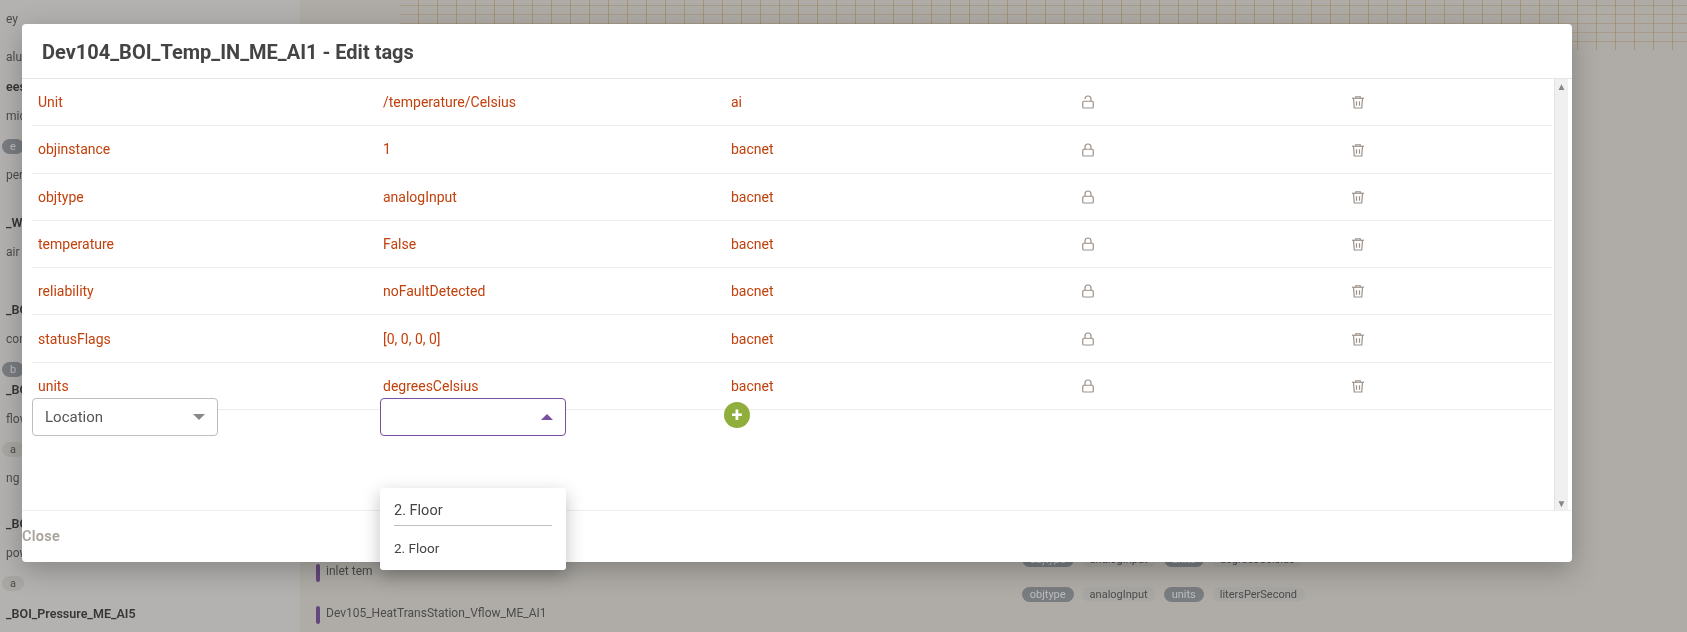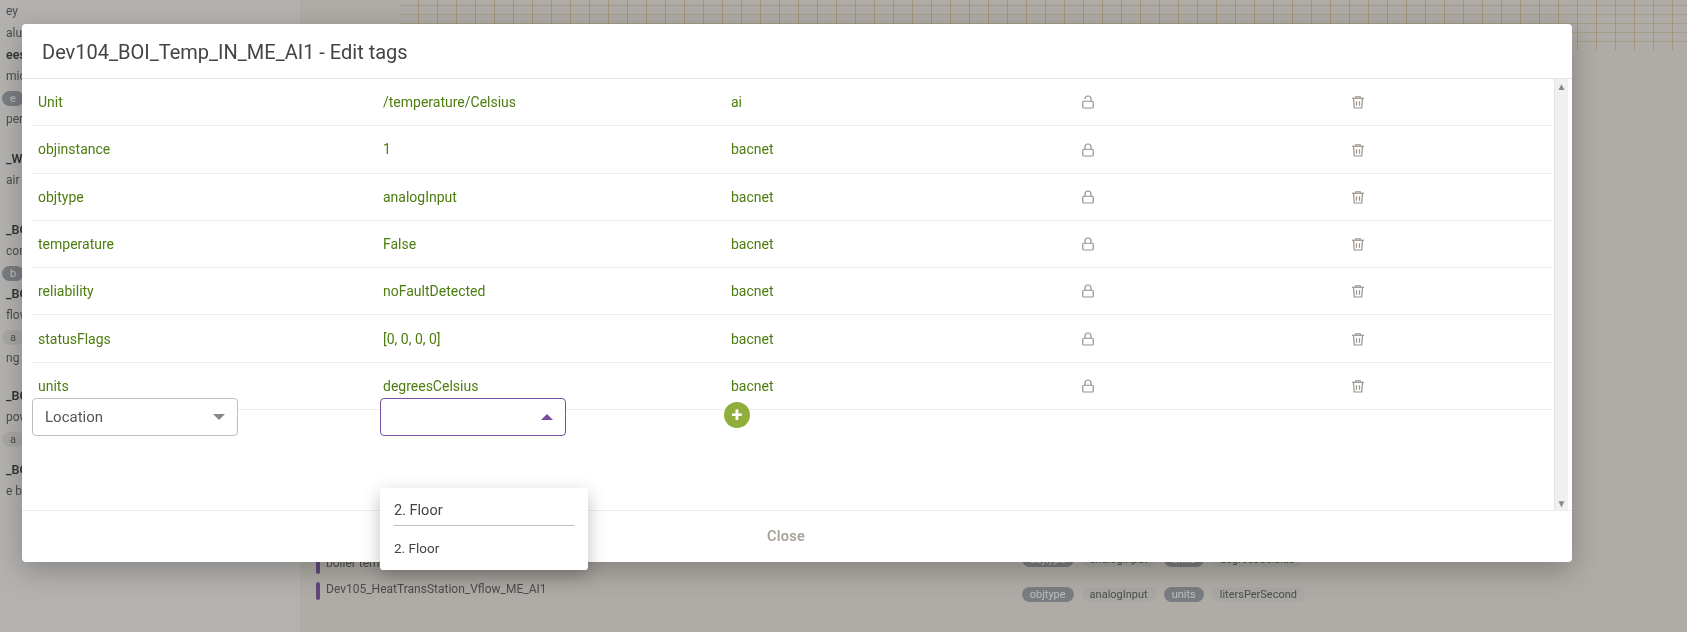--- a/index.html
+++ b/index.html
@@ -9,35 +9,35 @@
   
   .bg { position: absolute; inset: 0; filter: blur(0); }
   .bg .chartish { position:absolute; top:0; left:400px; right:0; height:50px;
     background:
       repeating-linear-gradient(90deg, transparent 0 18px, rgba(200,160,90,.5) 18px 19px),
       repeating-linear-gradient(0deg, transparent 0 8px, rgba(200,160,90,.35) 8px 9px);
   }
   .bg .leftcol { position:absolute; left:0; top:0; width:300px; bottom:0; background:#f4f2ee; }
   .bg .pill { display:inline-block; background:#9aa0a6; color:#fff; font-size:11px; border-radius:10px; padding:1px 8px; margin:2px 2px; }
   .bg .pill.lgt { background:#e3e0da; color:#555; }
-  .bg .tinytxt { font-size:12px; color:#555; padding:4px 6px; white-space:nowrap; overflow:hidden; }
+  .bg .tinytxt { font-size:12px; color:#555; padding:12px 6px; white-space:nowrap; overflow:hidden; }
   .bg .smallheader { font-size:12.5px; color:#333; font-weight:600; padding:3px 6px; white-space:nowrap; overflow:hidden; }
   .bg .star { color:#f5b301; font-size:18px; }
   .bg .accent { float:left; width:4px; height:18px; background:#7a4e9e; margin-right:6px; border-radius:2px; }
   .overlay { position:absolute; inset:0; background:rgba(60,60,60,.35); }
 
   
   .modal { position:absolute; left:22px; right:115px; top:24px; bottom:70px; background:#fff;
            border-radius:4px; box-shadow:0 8px 28px rgba(0,0,0,.25); display:flex; flex-direction:column; }
-  .modal-title { font-size:20px; font-weight:400; color:#444; padding:16px 20px 14px; }
+  .modal-title { font-size:20px; font-weight:700; color:#444; padding:16px 20px 14px; }
   .modal-divider { height:1px; background:#e5e5e5; }
   .modal-body { position:relative; flex:1; overflow:hidden; }
   .rows-wrap { position:absolute; left:10px; right:20px; top:0; bottom:0; overflow:hidden; }
   table.tags { width:100%; border-collapse:collapse; table-layout:fixed; }
-  table.tags td { border-bottom:1px solid #ededed; font-size:14px; color:#4d7c0f; padding:14px 6px 14px 6px; vertical-align:middle; }
+  table.tags td { border-bottom:1px solid #ededed; font-size:14px; color:#c2410c; padding:14px 6px 14px 6px; vertical-align:middle; }
   table.tags col.c1 { width:345px; }   
   table.tags col.c2 { width:348px; }   
   table.tags col.c3 { width:348px; }   
   table.tags col.c4 { width:270px; }   
   table.tags col.c5 { }                 
   .icon { width:18px; height:18px; display:inline-block; vertical-align:middle; }
   .icon svg { width:18px; height:18px; stroke:#9a9188; fill:none; stroke-width:1.6; }
   .icon.unlock svg { stroke:#9a9188; }
   .icon.trash svg { stroke:#9a9188; }
 
@@ -45,35 +45,35 @@
   .scrolltrack { position:absolute; right:4px; top:0; bottom:0; width:14px; background:#f0f0f0; border-left:1px solid #e3e3e3; }
   .scrolltrack .arrow { position:absolute; left:0; right:0; height:14px; display:flex; align-items:center; justify-content:center; color:#888; font-size:10px; cursor:pointer; }
   .scrolltrack .arrow.top { top:0; }
   .scrolltrack .arrow.bot { bottom:0; }
 
   
   .picker-row { position:absolute; left:10px; right:10px; bottom:58px; height:54px; }
   .select-box { position:absolute; height:38px; border:1px solid #bdbdbd; border-radius:4px; background:#fff;
                 display:flex; align-items:center; padding:0 12px; font-size:15px; color:#555; cursor:pointer; }
   .select-box .caret { margin-left:auto; width:0; height:0; border-left:6px solid transparent; border-right:6px solid transparent; }
-  .select-box.key-sel { left:0; width:206px; top:0; }
+  .select-box.key-sel { left:0; width:186px; top:0; }
   .select-box.key-sel .caret { border-top:6px solid #888; }
   .select-box.val-sel { left:348px; width:186px; top:0; border-color:#7a4e9e; }
   .select-box.val-sel .caret { border-bottom:6px solid #7a4e9e; }
   .add-btn { position:absolute; left:692px; top:4px; width:26px; height:26px; border-radius:50%; background:#8fae3c; color:#fff;
              display:flex; align-items:center; justify-content:center; font-size:20px; font-weight:700; cursor:pointer; }
 
   
-  .dropdown { position:absolute; left:380px; top:488px; width:208px; background:#fff; border-radius:3px;
+  .dropdown { position:absolute; left:380px; top:488px; width:186px; background:#fff; border-radius:3px;
               box-shadow:0 6px 18px rgba(0,0,0,.25); padding:10px 14px 12px; z-index:50; }
   .dropdown .search-line { border-bottom:1px solid #bfbfbf; padding:4px 0 6px; font-size:14.5px; color:#444; }
   .dropdown .opt { padding:14px 0 2px; font-size:13.5px; color:#444; cursor:pointer; }
 
   
-  .modal-footer { height:52px; border-top:1px solid #eee; display:flex; align-items:center; justify-content:center; padding-right:22px; }
+  .modal-footer { height:52px; border-top:1px solid #eee; display:flex; align-items:center; justify-content:flex-start; padding-right:22px; }
   .close-btn { color:#a8a39a; font-size:14.5px; font-weight:600; letter-spacing:.3px; cursor:pointer; }
 </style>
 </head>
 <body>
 
 <div class="bg">
   <div class="chartish"></div>
   <div class="leftcol">
     <div class="tinytxt">ey</div>
     <div class="tinytxt">alue</div>
@@ -97,21 +97,21 @@
     <div class="tinytxt">  pow</div>
     <div><span class="pill lgt">a</span></div>
     <div style="height:10px"></div>
     <div class="smallheader">_BOI_Pressure_ME_AI5</div>
     <div class="tinytxt"><span>e boiler 1</span>
       <span class="star" style="float:right;margin-right:10px">★</span>
     </div>
   </div>
 
   <div style="position:absolute; left:310px; top:552px; right:600px;">
-    <div class="tinytxt"><span class="accent"></span><span>boiler tem</span></div>
+    <div class="tinytxt"><span class="accent"></span><span>inlet tem</span></div>
     <div class="tinytxt"><span class="accent"></span><span>Dev105_HeatTransStation_Vflow_ME_AI1</span></div>
   </div>
   <div style="position:absolute; right:380px; top:548px;">
     <div>
       <span class="pill">objtype</span>
       <span class="pill lgt">analogInput</span>
       <span class="pill">units</span>
       <span class="pill lgt">degreesCelsius</span>
     </div>
     <div style="margin-top:14px">

